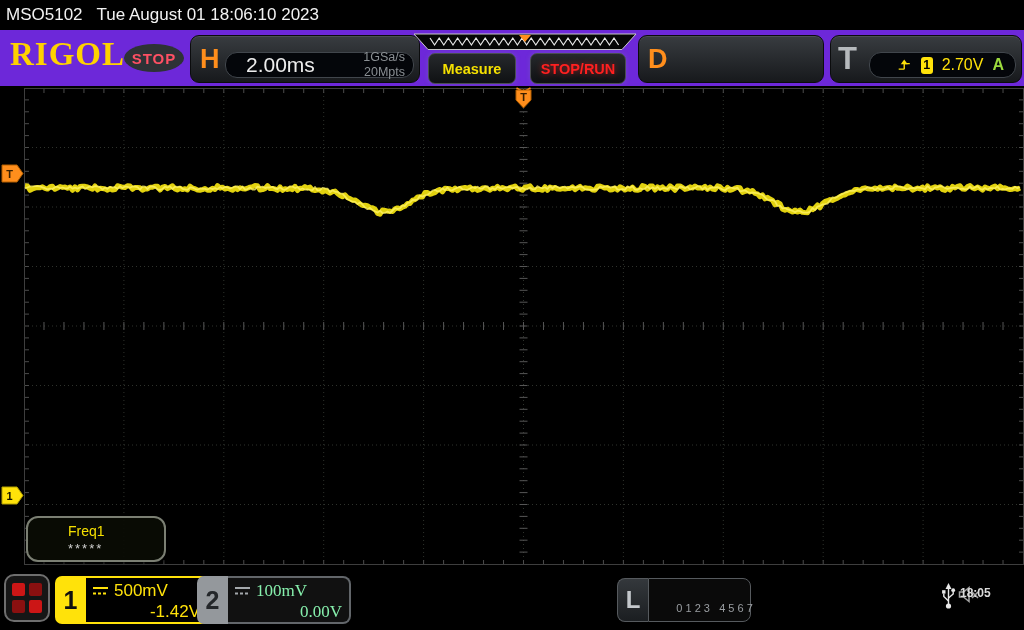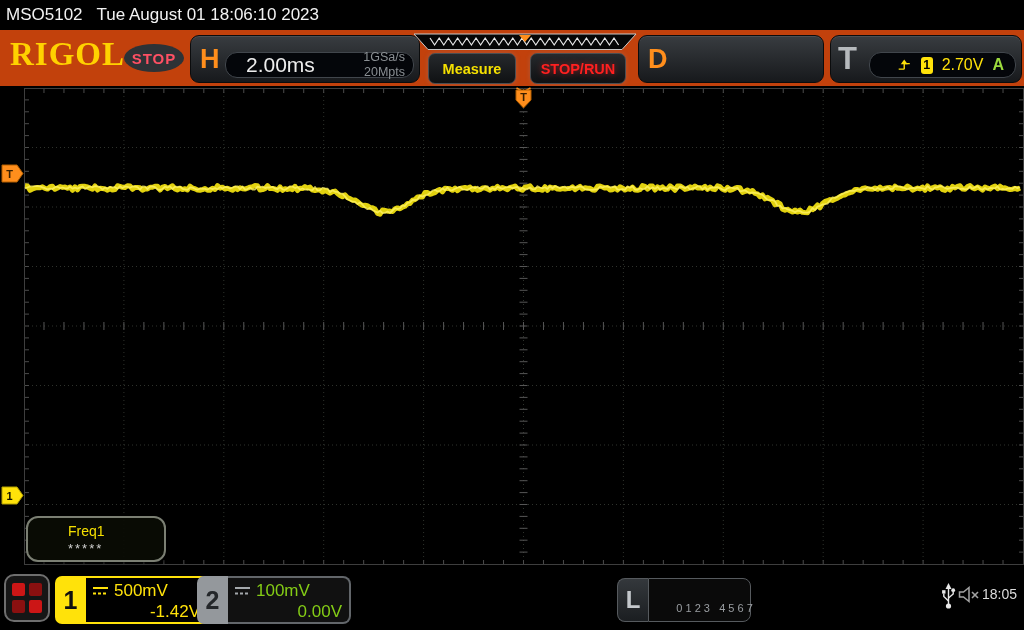--- a/index.html
+++ b/index.html
@@ -4,21 +4,21 @@
 <style>
   html,body{margin:0;padding:0;background:#000;}
   body{width:1024px;height:630px;position:relative;overflow:hidden;
        font-family:"Liberation Sans",sans-serif;color:#e8e8e8;-webkit-font-smoothing:antialiased;}
 
   
   .statusbar{position:absolute;top:0;left:0;width:1024px;height:30px;display:flex;align-items:center;
              gap:14px;padding-left:6px;font-size:17px;color:#f2f2f2;}
 
   
-  .header{position:absolute;top:30px;left:0;width:1024px;height:56px;background:#c2410c;}
+  .header{position:absolute;top:30px;left:0;width:1024px;height:56px;background:#6d28d9;}
   .logo{position:absolute;left:10px;top:6px;font-family:"Liberation Serif",serif;font-weight:bold;
         font-size:33px;color:#ffd200;letter-spacing:1px;}
   .stop-pill{position:absolute;left:124px;top:14px;width:60px;height:28px;background:#2e3236;
              border-radius:50%;color:#ff5064;font-weight:bold;font-size:15px;letter-spacing:1px;
              display:flex;align-items:center;justify-content:center;}
   .panel{position:absolute;background:linear-gradient(#383c40,#17191c);border:1px solid #0b0c0d;
          border-radius:9px;box-shadow:inset 0 1px 0 rgba(255,255,255,.10);}
   .h-panel{left:190px;top:5px;width:228px;height:46px;}
   .d-panel{left:638px;top:5px;width:184px;height:46px;}
   .t-panel{left:830px;top:5px;width:190px;height:46px;}
@@ -62,33 +62,33 @@
   .sq{border-radius:2px;background:#cc1616;}
   .sq.dim{background:#8a1010;}
   .ch{position:absolute;top:10px;height:48px;display:flex;}
   .ch1{left:55px;} .ch2{left:197px;}
   .ch-tab{width:31px;border-radius:7px 0 0 7px;display:flex;align-items:center;justify-content:center;
           font-weight:bold;font-size:25px;}
   .ch1 .ch-tab{background:#ffe20a;color:#101010;}
   .ch2 .ch-tab{background:#94989c;color:#24272a;}
   .ch-body{width:123px;border-radius:0 8px 8px 0;padding:3px 7px 4px 6px;box-sizing:border-box;}
   .ch1 .ch-body{background:#000;border:2px solid #ffe20a;border-left:none;color:#ffe20a;}
-  .ch2 .ch-body{background:#111;border:2px solid #62666a;border-left:none;color:#84cc16;}
+  .ch2 .ch-body{background:#111;border:2px solid #62666a;border-left:none;color:#86efac;font-family:Liberation Serif, serif;}
   .ch-row1{display:flex;align-items:center;gap:5px;font-size:17px;}
   .ch-row2{text-align:right;font-size:17px;margin-top:1px;}
   .la{position:absolute;left:617px;top:12px;height:44px;display:flex;}
   .la-tab{width:30px;background:linear-gradient(#34383c,#1b1e21);border:1px solid #565a5e;border-right:none;
           border-radius:8px 0 0 8px;color:#c4c8cc;font-size:24px;font-weight:bold;
           display:flex;align-items:center;justify-content:center;}
   .la-body{width:103px;background:#0a0a0a;border:1px solid #565a5e;border-radius:0 8px 8px 0;
            color:#9a9ea2;font-size:11px;line-height:1.55;padding:4px 0 12px 9px;box-sizing:border-box;
            white-space:pre;}
   .tray-usb{position:absolute;left:941px;top:16px;}
   .tray-mute{position:absolute;left:958px;top:20px;}
-  .tray-time{position:absolute;left:982px;top:20px;font-size:14px;color:#dcdcdc;}
+  .tray-time{position:absolute;left:960px;top:20px;font-size:12px;color:#dcdcdc;font-weight:bold;}
 </style>
 </head>
 <body>
 
 <div class="statusbar">
   <span>MSO5102</span>
   <span>Tue August 01 18:06:10 2023</span>
 </div>
 
 <div class="header">

